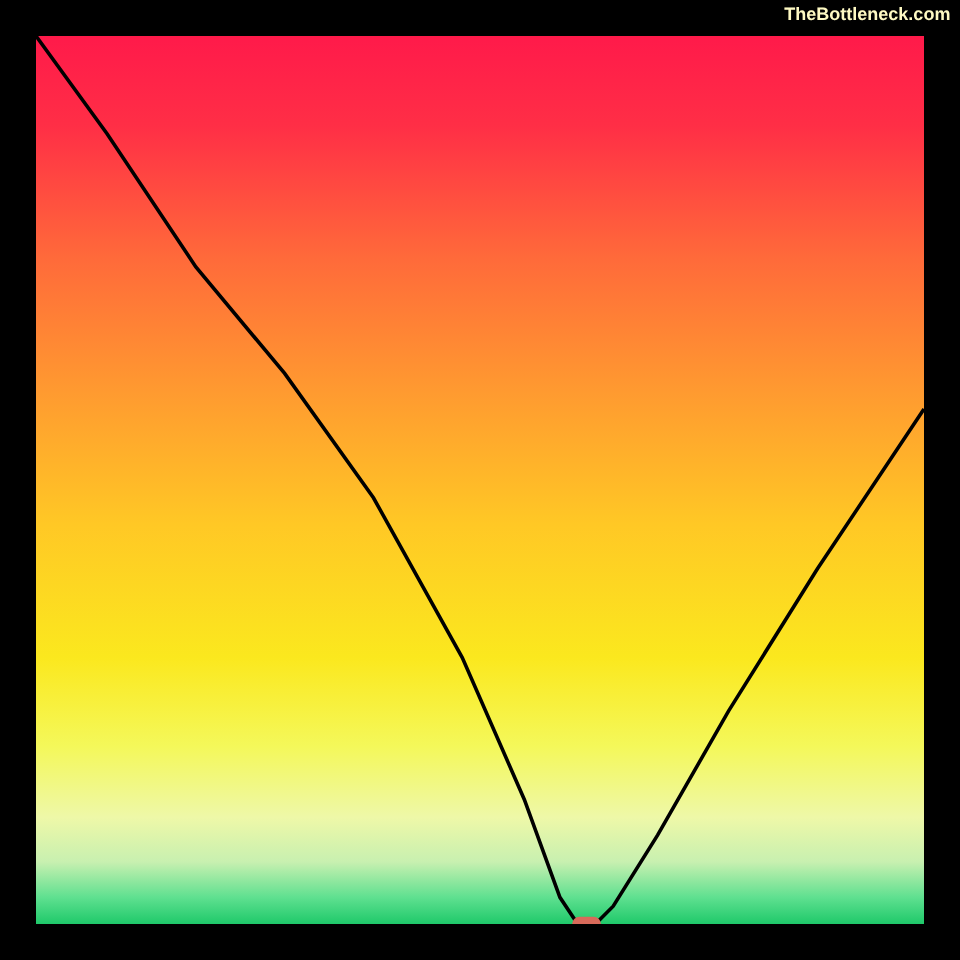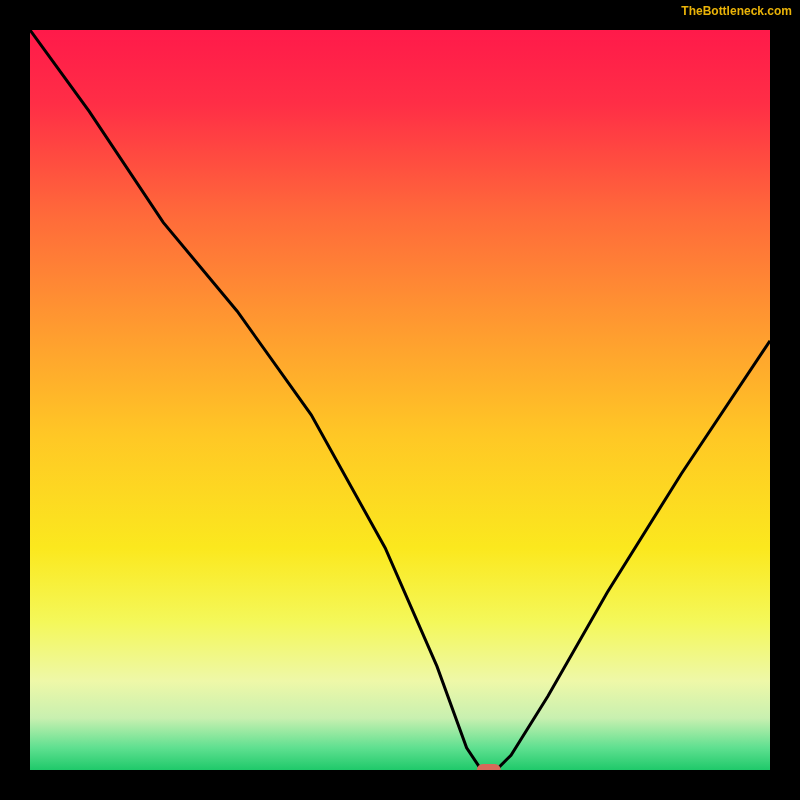--- a/index.html
+++ b/index.html
@@ -12,22 +12,22 @@
   }
   .container {
     position: relative;
     width: 800px;
     height: 800px;
   }
   .watermark {
     position: absolute;
     top: 4px;
     right: 8px;
-    color: #eab308;
-    font-size: 12px;
+    color: #fef9c3;
+    font-size: 15px;
     font-weight: bold;
     z-index: 10;
   }
   .chart-area {
     position: absolute;
     left: 30px;
     top: 30px;
     width: 740px;
     height: 740px;
   }

